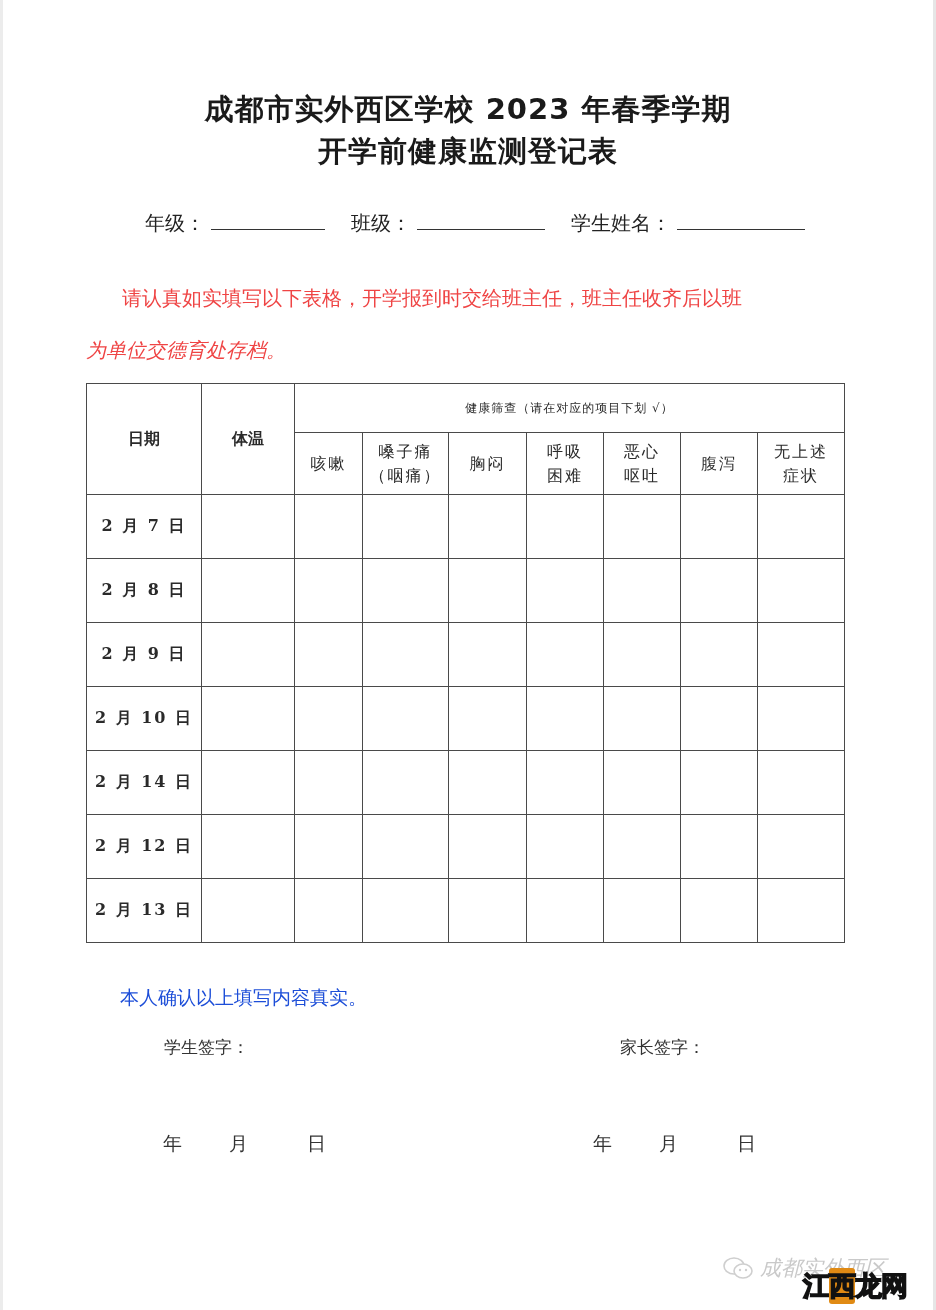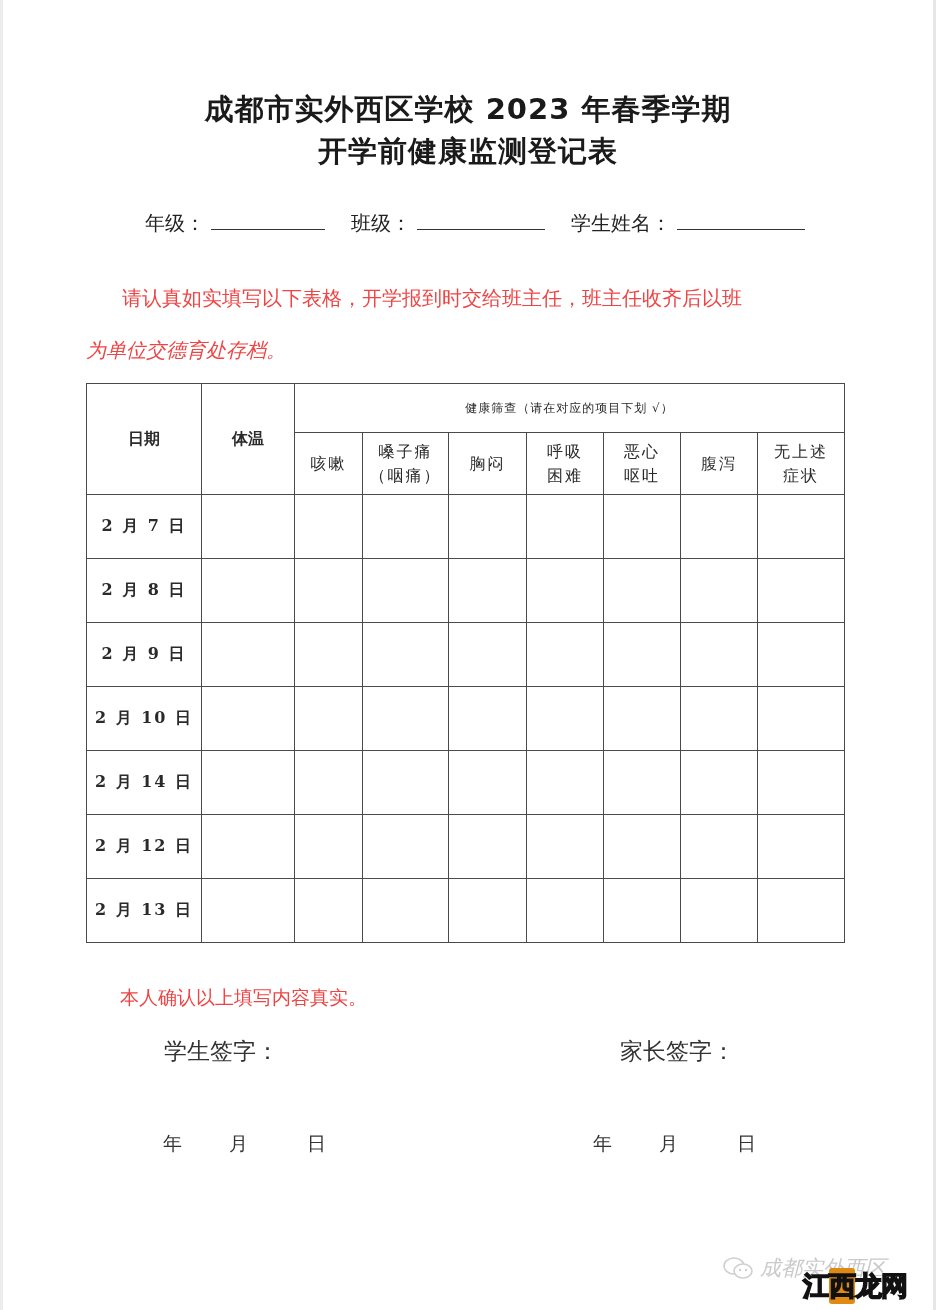--- a/index.html
+++ b/index.html
@@ -41,23 +41,23 @@
     font-weight: normal; color: #2a2a2a; padding: 0;
   }
   .th-main { font-size: 16px; font-weight: bold !important; }
   .th-group { height: 48px; font-size: 12px; letter-spacing: 1px; }
   .th-sub { height: 61px; font-size: 16px; line-height: 24px; letter-spacing: 2px; }
   .row-cell { height: 63px; }
   .date-cell { font-family: "DejaVu Serif", "Liberation Serif", serif; font-size: 16px; font-weight: bold !important; letter-spacing: 2px; color: #333; }
 
   .confirm {
     position: absolute; left: 120px; top: 985px; font-family: "DejaVu Serif", "Liberation Serif", serif;
-    font-size: 19px; color: #ef4444;
-  }
-  .sig { position: absolute; top: 1036px; font-family: "DejaVu Serif", "Liberation Serif", serif; font-size: 23px; color: #333; }
+    font-size: 19px; color: #1d4ed8;
+  }
+  .sig { position: absolute; top: 1036px; font-family: "DejaVu Serif", "Liberation Serif", serif; font-size: 17px; color: #333; }
   .sig.student { left: 164px; }
   .sig.parent { left: 593px; margin-left: 27px; }
   .date-line { position: absolute; top: 1131px; font-family: "DejaVu Serif", "Liberation Serif", serif; font-size: 19px; color: #333; display: flex; }
   .date-line span { display: inline-block; }
   .date-line.student { left: 163px; }
   .date-line.parent { left: 593px; }
   .date-line .y { width: 66px; }
   .date-line .m { width: 78px; }
 
   .watermark {

